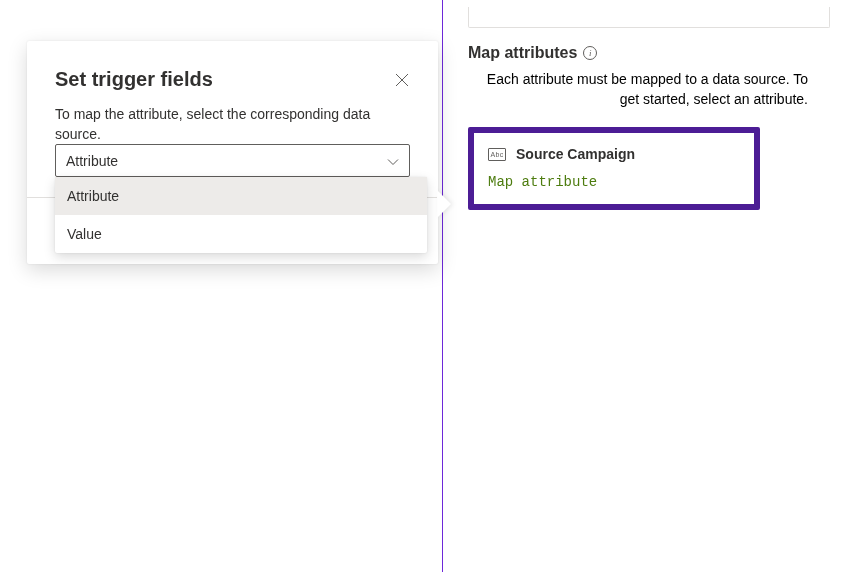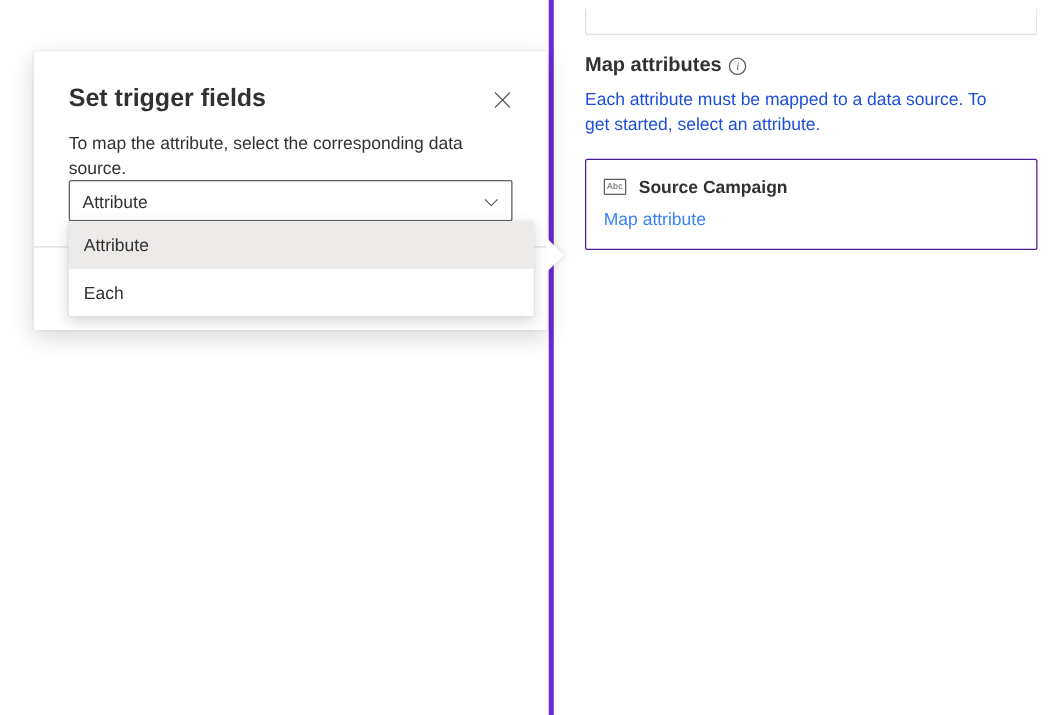--- a/index.html
+++ b/index.html
@@ -16,21 +16,21 @@
       color: #323130;
     }
     .container {
       display: flex;
       width: 100%;
       height: 100%;
     }
     .left-panel {
       width: 443px;
       position: relative;
-      border-right: 4px solid #6d28d9;
+      border-right: 1px solid #6d28d9;
     }
     .right-panel {
       flex: 1;
       padding: 7px 14px 0 25px;
     }
     .dialog {
       position: absolute;
       top: 41px;
       left: 27px;
       width: 411px;
@@ -172,28 +172,29 @@
       display: inline-flex;
       align-items: center;
       justify-content: center;
       font-size: 9px;
       font-style: italic;
       font-family: Georgia, serif;
       color: #605e5c;
     }
     .map-desc {
       font-size: 14px;
-      color: #1d4ed8;
+      color: #000000;
       line-height: 1.4;
       margin-bottom: 18px;
       max-width: 340px;
+      text-align: right;
     }
     .attribute-card {
-      width: 362px;
-      border: 1px solid #4c1d95;
+      width: 292px;
+      border: 6px solid #4c1d95;
       border-radius: 2px;
       padding: 13px 14px 14px 14px;
       background: #fff;
     }
     .attribute-card-header {
       display: flex;
       align-items: center;
       gap: 10px;
       margin-bottom: 10px;
     }
@@ -209,23 +210,24 @@
       color: #605e5c;
       letter-spacing: 0.3px;
     }
     .attribute-name {
       font-size: 14px;
       font-weight: 600;
       color: #323130;
     }
     .map-link {
       font-size: 14px;
-      color: #3b82f6;
+      color: #4d7c0f;
       text-decoration: none;
       cursor: pointer;
+      font-family: Liberation Mono, monospace;
     }
   </style>
 </head>
 <body>
 
 <div class="container">
   <div class="left-panel">
     <div class="dialog">
       <div class="dialog-header">
         <div class="dialog-title">Set trigger fields</div>
@@ -242,21 +244,21 @@
           <div class="dropdown">
             <span>Attribute</span>
             <span class="chevron-icon">
               <svg width="12" height="8" viewBox="0 0 12 8">
                 <polyline points="1,1.5 6,6.5 11,1.5" fill="none" stroke="#605e5c" stroke-width="1"></polyline>
               </svg>
             </span>
           </div>
           <div class="dropdown-list">
             <div class="dropdown-option selected">Attribute</div>
-            <div class="dropdown-option">Each</div>
+            <div class="dropdown-option">Value</div>
           </div>
         </div>
       </div>
       <div class="dialog-footer">
         <button class="btn btn-primary">Save</button>
         <button class="btn btn-secondary">Cancel</button>
       </div>
     </div>
     <div class="callout-pointer"></div>
   </div>

